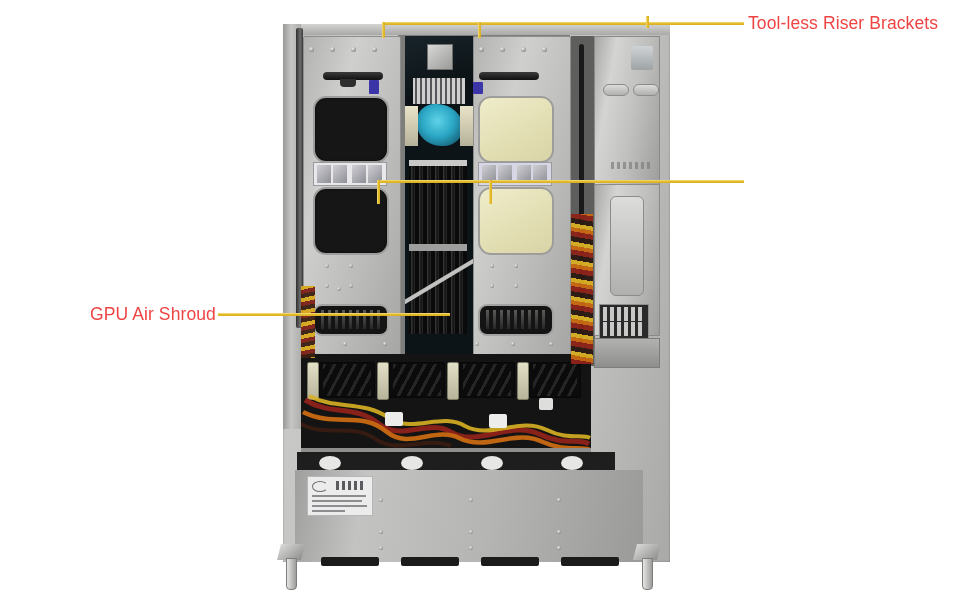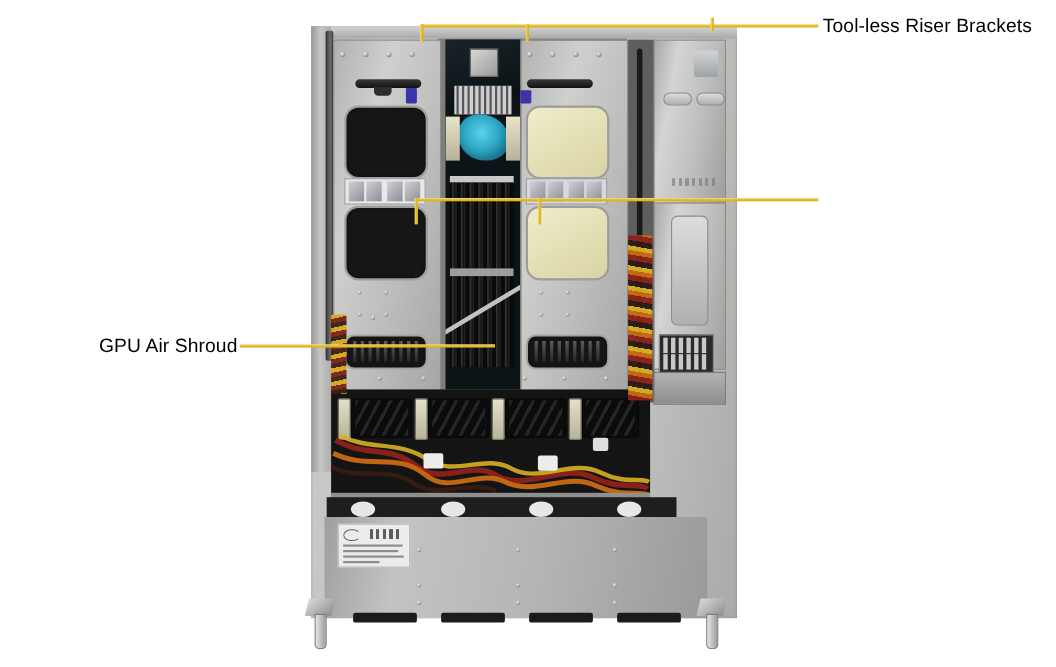--- a/index.html
+++ b/index.html
@@ -1,21 +1,21 @@
 <!DOCTYPE html>
 <html><head>
 <meta charset="utf-8">
 <style>
   html,body{margin:0;padding:0;background:#ffffff;}
   body{width:960px;height:606px;overflow:hidden;
        font-family:"Liberation Sans","DejaVu Sans",sans-serif;}
   #stage{position:relative;width:960px;height:606px;background:#ffffff;}
 
   
-  .callout-label{position:absolute;font-size:17.5px;color:#000000;
+  .callout-label{position:absolute;font-size:17.5px;color:#ef4444;
                  letter-spacing:.1px;white-space:nowrap;line-height:1;}
   
   .ln{position:absolute;background:#e9c94a;}
   .ln.h{height:3px;
         background:linear-gradient(to bottom,#f5e08e 0%,#e4bd2e 45%,#d9ae1d 100%);}
   .ln.v{width:3px;
         background:linear-gradient(to right,#f5e08e 0%,#e4bd2e 45%,#d9ae1d 100%);}
 
   
   #chassis{position:absolute;left:283px;top:24px;width:387px;height:538px;}

